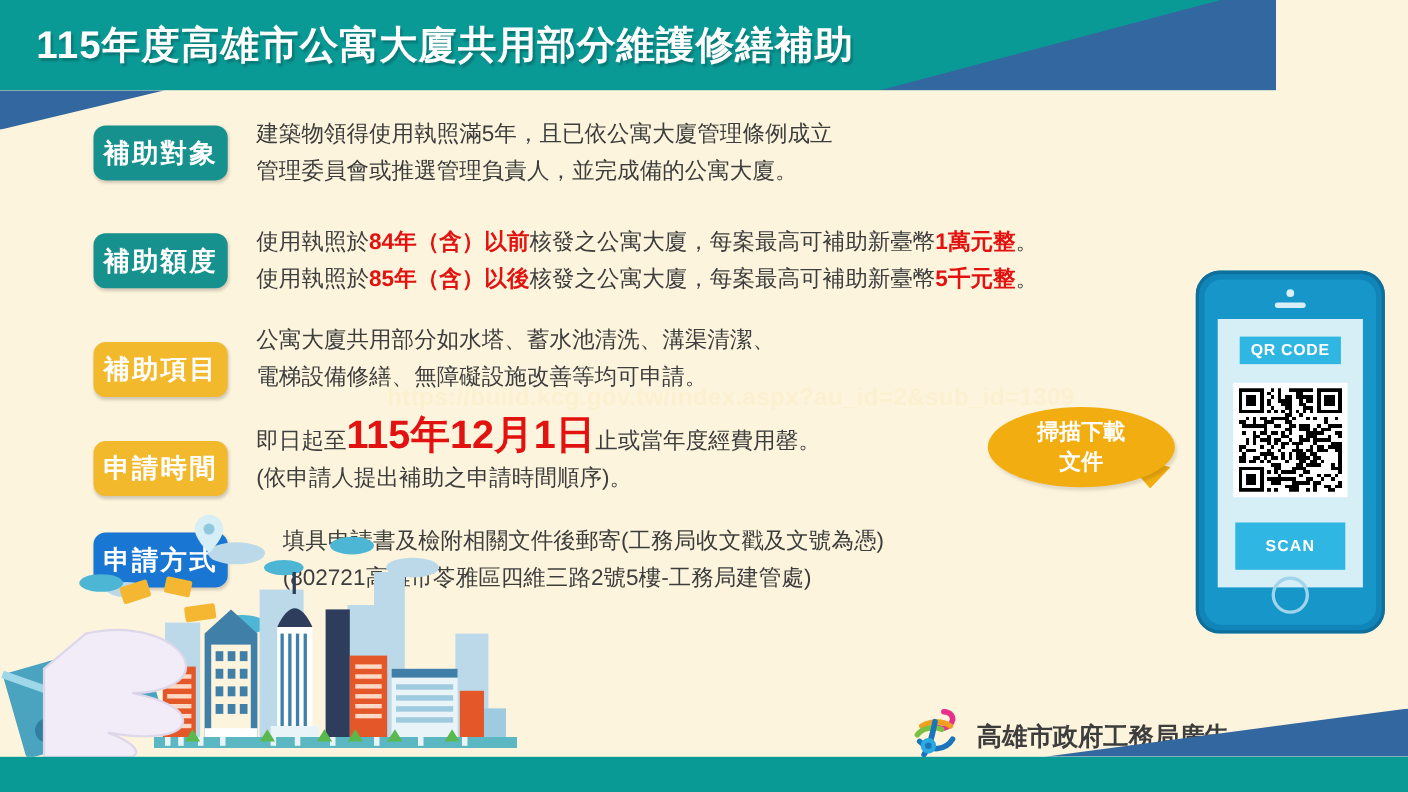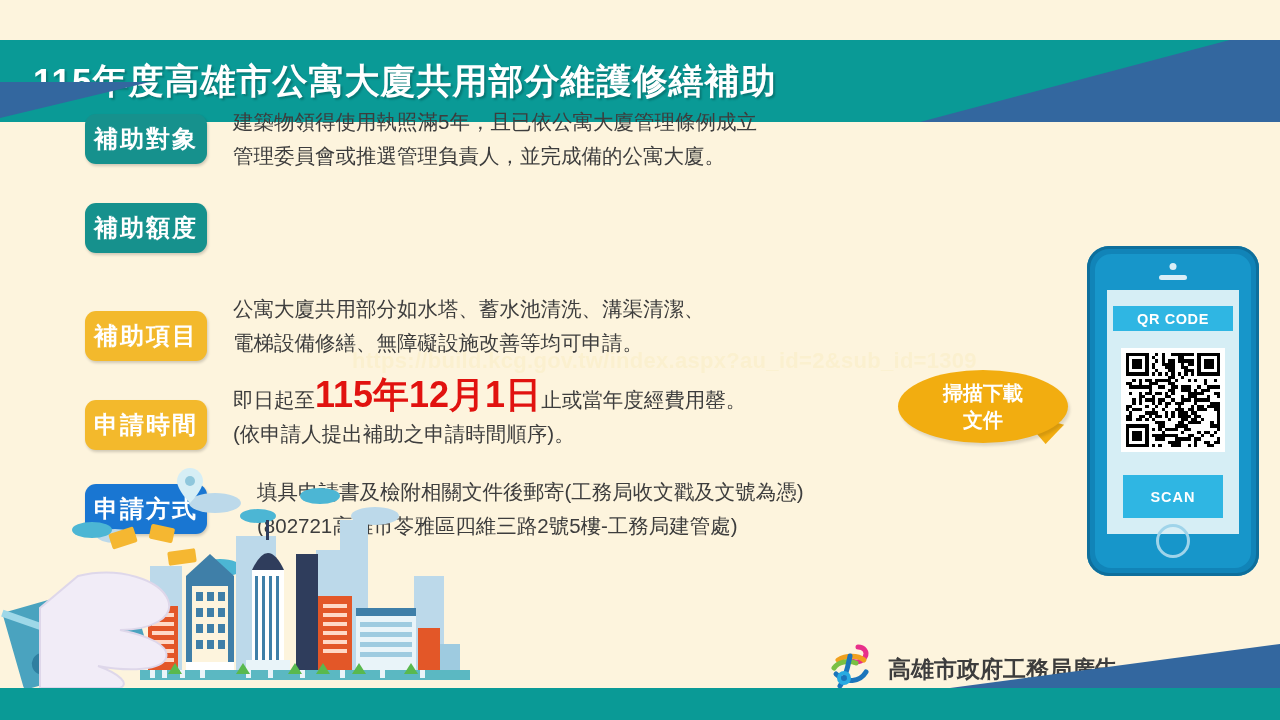--- a/index.html
+++ b/index.html
@@ -5,21 +5,21 @@
   html,body{margin:0;padding:0;}
   body{
     width:1280px;height:720px;overflow:hidden;
     background:#fdf4dd;
     font-family:"Liberation Sans","DejaVu Sans",sans-serif;
     position:relative;
   }
   #poster{position:absolute;inset:0;width:1280px;height:720px;overflow:hidden;background:#fdf4dd;}
 
   
-  .header{position:absolute;left:0;top:0;width:1280px;height:82px;background:#0a9a96;overflow:hidden;margin-top:40px;}
+  .header{position:absolute;left:0;top:0;width:1160px;height:82px;background:#0a9a96;overflow:hidden;}
   .header-wedge{position:absolute;right:0;top:0;width:360px;height:82px;
      background:#33679f;clip-path:polygon(100% 0,100% 100%,0 100%,86% 0);}
   .header-title{position:absolute;left:33px;top:18px;font-size:35px;font-weight:bold;color:#ffffff;
      letter-spacing:1px;text-shadow:2px 2px 2px rgba(0,0,0,.22);white-space:nowrap;}
   .header-lcorner{position:absolute;left:0;top:82px;width:150px;height:36px;background:#33679f;
      clip-path:polygon(0 0,100% 0,0 100%);}
 
   
   .footer-bar{position:absolute;left:0;bottom:0;width:1280px;height:32px;background:#0a9a96;}
   .footer-wedge{position:absolute;right:0;bottom:32px;width:330px;height:44px;background:#33679f;
@@ -52,21 +52,21 @@
   
   .phone{position:absolute;left:1087px;top:246px;width:172px;height:330px;background:#1184b8;
      border-radius:22px;box-shadow:0 0 0 3px #0e6f9c inset;}
   .phone-inner{position:absolute;left:8px;top:8px;width:156px;height:314px;border-radius:16px;
      background:#1796ca;}
   .phone-speaker{position:absolute;left:50%;top:21px;transform:translateX(-50%);width:28px;height:5px;
      border-radius:3px;background:#d9eef7;}
   .phone-cam{position:absolute;left:50%;top:9px;transform:translateX(-50%);width:7px;height:7px;
      border-radius:50%;background:#d9eef7;}
   .phone-screen{position:absolute;left:12px;top:36px;width:132px;height:244px;background:#d6eef5;}
-  .qr-label{position:absolute;left:50%;transform:translateX(-50%);top:16px;width:120px;height:25px;
+  .qr-label{position:absolute;left:50%;transform:translateX(-50%);top:16px;width:92px;height:25px;
      background:#2fb6e3;color:#fff;font-size:14.5px;font-weight:bold;letter-spacing:.6px;
      display:flex;align-items:center;justify-content:center;}
   .qr-box{position:absolute;left:50%;transform:translateX(-50%);top:58px;width:104px;height:104px;
      background:#fff;padding:5px;box-sizing:border-box;}
   .qr-grid{width:100%;height:100%;}
   .scan-label{position:absolute;left:50%;transform:translateX(-50%);bottom:16px;width:100px;height:43px;
      background:#2fb6e3;color:#fff;font-size:14.5px;font-weight:bold;letter-spacing:1px;
      display:flex;align-items:center;justify-content:center;}
   .home-btn{position:absolute;left:50%;transform:translateX(-50%);bottom:10px;width:34px;height:34px;
      border-radius:50%;border:3px solid #9fd4ea;box-sizing:border-box;}
@@ -96,20 +96,24 @@
   <div id="rows-host">
       <div class="row" style="left: 85px; top: 105px;">
         <div class="badge teal" style="background: rgb(22, 145, 141);">補助對象</div>
         <div class="body-text">
           <div><span>建築物領得使用執照滿5年，且已依公寓大廈管理條例成立</span></div>
           <div><span>管理委員會或推選管理負責人，並完成備的公寓大廈。</span></div>
         </div>
       </div>
       <div class="row" style="left: 85px; top: 203px;">
         <div class="badge teal" style="background: rgb(22, 145, 141);">補助額度</div>
+        <div class="body-text">
+          <div><span>使用執照於</span><span class="red">84年（含）以前</span><span>核發之公寓大廈，每案最高可補助新臺幣</span><span class="red">1萬元整</span><span>。</span></div>
+          <div><span>使用執照於</span><span class="red">85年（含）以後</span><span>核發之公寓大廈，每案最高可補助新臺幣</span><span class="red">5千元整</span><span>。</span></div>
+        </div>
       </div>
       <div class="row" style="left: 85px; top: 290px;">
         <div class="badge gold" style="background: rgb(243, 185, 44);">補助項目</div>
         <div class="body-text">
           <div><span>公寓大廈共用部分如水塔、蓄水池清洗、溝渠清潔、</span></div>
           <div><span>電梯設備修繕、無障礙設施改善等均可申請。</span></div>
         </div>
       </div>
       <div class="row" style="left: 85px; top: 378px;">
         <div class="badge gold" style="background: rgb(243, 185, 44);">申請時間</div>

